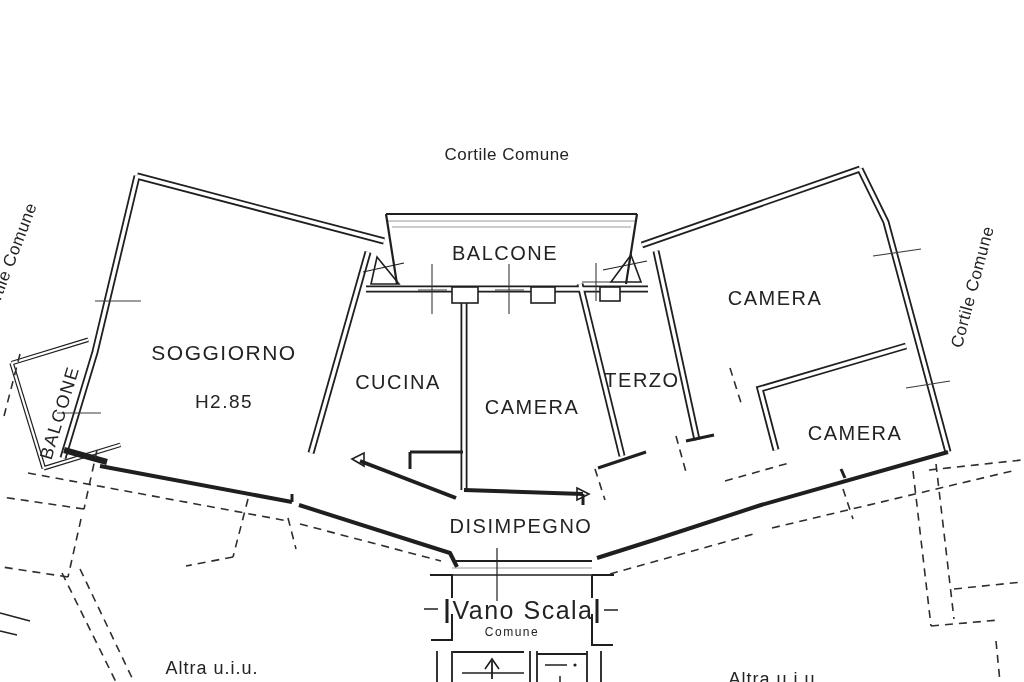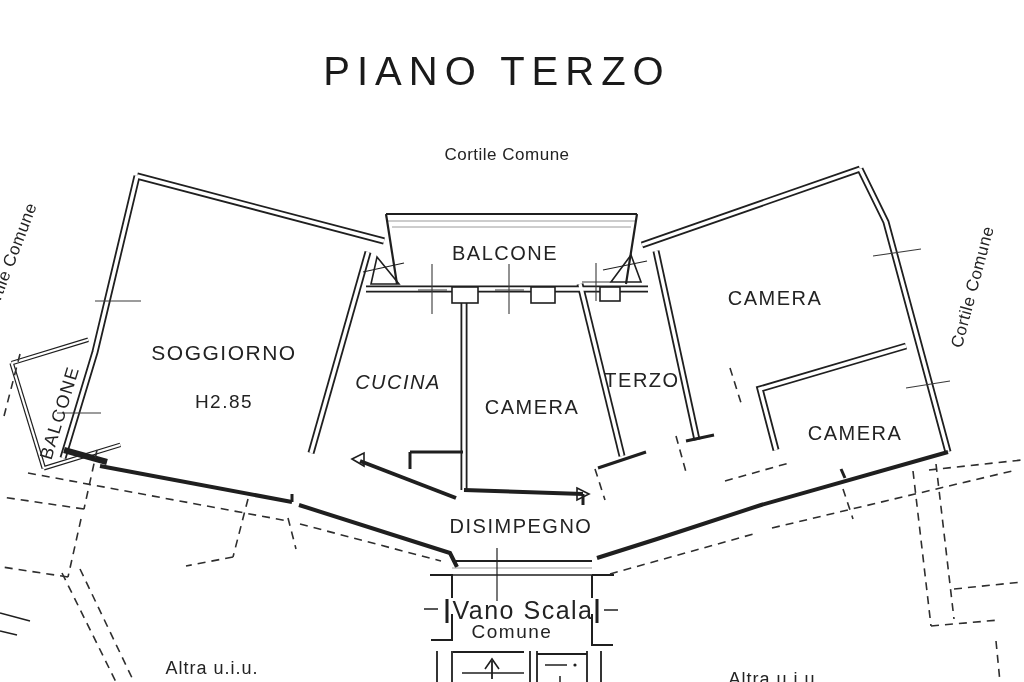--- a/index.html
+++ b/index.html
@@ -154,38 +154,37 @@
       <path class="dash" d="M20,354 L3,420"></path>
       <path class="dash" d="M913,471 L931,626"></path>
       <path class="dash" d="M936,464 L954,619"></path>
       <path class="dash" d="M931,626 L999,620"></path>
       <path class="dash" d="M954,589 L1022,582"></path>
       <path class="dash" d="M996,641 L1000,682"></path>
       <path class="dash" d="M929,470 L1022,460"></path>
     </g>
   </svg>
 
-  <div id="title">PIANO TERZO</div>
 
   <div class="lbl small" style="left:507px;top:155px;">Cortile Comune</div>
   <div class="lbl small rot" style="left:10px;top:262px;transform:translate(-50%,-50%) rotate(-69deg);">Cortile Comune</div>
   <div class="lbl small rot" style="left:973px;top:287px;transform:translate(-50%,-50%) rotate(-75deg);">Cortile Comune</div>
 
   <div class="lbl" style="left:505px;top:253px;">BALCONE</div>
   <div class="lbl rot" style="left:60px;top:413px;font-size:18px;transform:translate(-50%,-50%) rotate(-73deg);">BALCONE</div>
 
   <div class="lbl" style="left:224px;top:353px;font-size:21px;">SOGGIORNO</div>
   <div class="lbl" style="left:224px;top:379px;font-size:19px;margin-top:23px;">H2.85</div>
 
-  <div class="lbl" style="left:398px;top:382px;font-style:italic;">CUCINA</div>
+  <div class="lbl" style="left:398px;top:382px;">CUCINA</div>
   <div class="lbl" style="left:532px;top:407px;">CAMERA</div>
   <div class="lbl" style="left:642px;top:380px;">TERZO</div>
   <div class="lbl" style="left:775px;top:298px;">CAMERA</div>
   <div class="lbl" style="left:855px;top:433px;">CAMERA</div>
 
   <div class="lbl" style="left:521px;top:526px;">DISIMPEGNO</div>
   <div class="lbl" style="left:523px;top:610px;font-size:25px;">Vano Scala</div>
-  <div class="lbl" style="left:512px;top:632px;font-size:19px;">Comune</div>
+  <div class="lbl" style="left:512px;top:632px;font-size:12px;">Comune</div>
 
   <div class="lbl" style="left:212px;top:668px;font-size:18px;letter-spacing:1px;">Altra u.i.u.</div>
   <div class="lbl" style="left:775px;top:679px;font-size:18px;letter-spacing:1px;">Altra u.i.u.</div>
 
 </div>
 
 </body></html>

